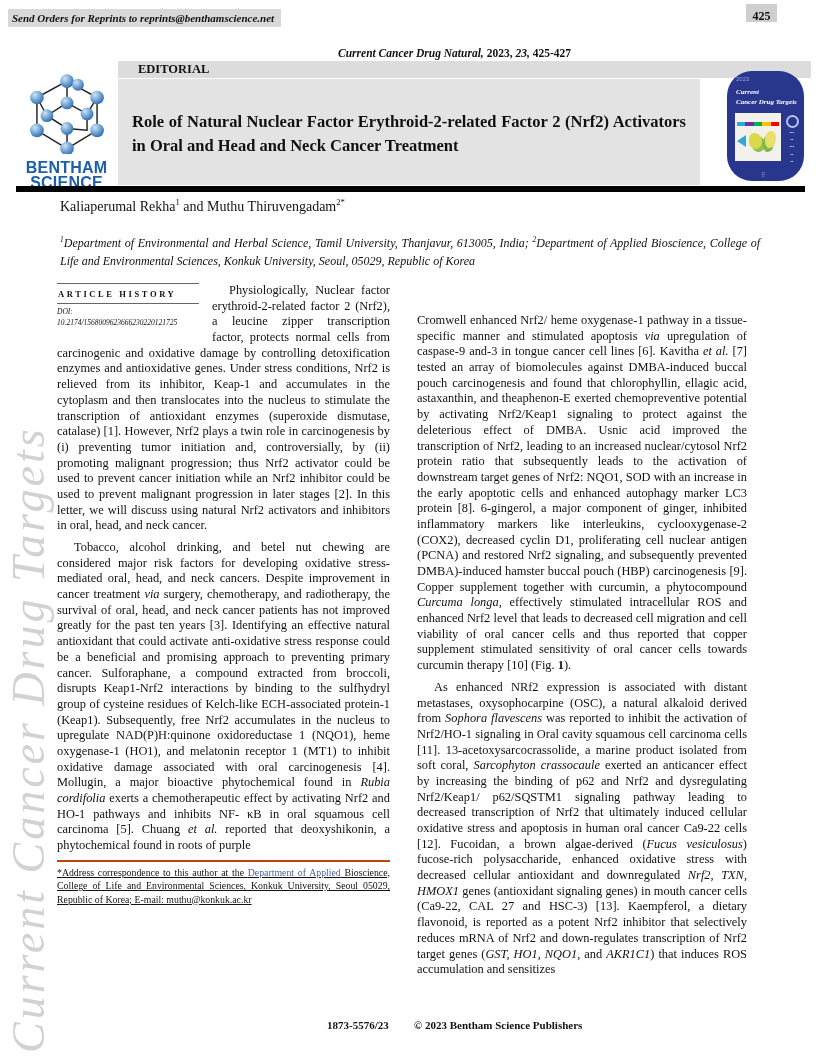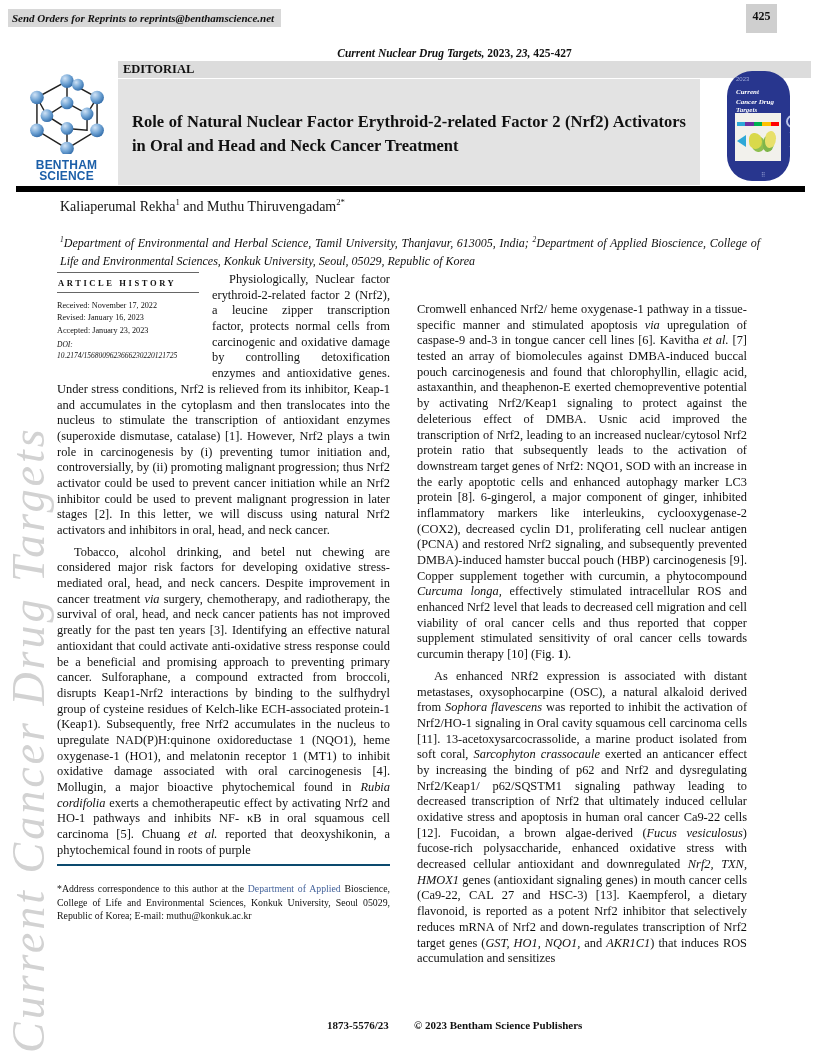--- a/index.html
+++ b/index.html
@@ -9,52 +9,52 @@
   }
   sup{font-size:62%;vertical-align:super;line-height:0;}
   .blue{color:#46649b;}
 
   
   .reprint-bar{
     position:absolute;left:8px;top:9px;background:#d8d8d8;
     font:bold italic 11px "Liberation Serif",serif;padding:3px 7px 3px 4px;
   }
   .pagenum{
-    position:absolute;left:746px;top:4px;width:31px;height:29px;background:#cfcfcf;
+    position:absolute;left:746px;top:4px;width:31px;height:18px;background:#cfcfcf;
     font:bold 12px "Liberation Serif",serif;text-align:center;line-height:25px;
   }
   .journal-line{
     position:absolute;left:57px;top:47px;width:703px;text-align:center;
     padding-left:92px;box-sizing:border-box;
     font:bold 11.5px "Liberation Serif",serif;
   }
   .editorial-strip{
     position:absolute;left:118px;top:61px;width:693px;height:17px;background:#dcdcdc;
   }
   .editorial-strip .lbl{
-    font:bold 12.5px "Liberation Serif",serif;padding-left:5px;line-height:17px;
+    font:bold 12.5px "Liberation Serif",serif;padding-left:20px;line-height:17px;
   }
   .title-box{
     position:absolute;left:118px;top:79px;width:582px;height:106px;background:#e3e3e3;
   }
   .title-box h1{
     margin:0;padding:31px 14px 0 14px;
     font:bold 16.5px/1.45 "Liberation Serif",serif;text-align:justify;
   }
 
   
   .bentham{position:absolute;left:15px;top:72px;width:103px;height:112px;text-align:center;}
   .bentham .wordmark{
-    font-family:"Liberation Sans",sans-serif;font-weight:bold;font-size:12px;
+    font-family:"Liberation Sans",sans-serif;font-weight:bold;font-size:16px;
     line-height:0.95;color:#1c5fa8;letter-spacing:0.2px;margin-top:2px;
   }
 
   
   .cover{
-    position:absolute;left:727px;top:71px;width:63px;height:110px;background:#28368e;
+    position:absolute;left:727px;top:71px;width:77px;height:110px;background:#28368e;
     overflow:hidden;
     border-radius:25px;
   }
   .cover .tiny-top{position:absolute;left:9px;top:5px;font:6px "Liberation Sans",sans-serif;color:#9aa6d6;}
   .cover .cov-t1{position:absolute;left:9px;top:17px;font:italic bold 7px "Liberation Serif",serif;color:#fff;}
   .cover .cov-t2{position:absolute;left:9px;top:27px;font:italic bold 7px "Liberation Serif",serif;color:#fff;}
   .cover .panel{position:absolute;left:8px;top:42px;width:46px;height:48px;background:#f2f1ec;}
   .cover .stripe{position:absolute;left:2px;top:9px;width:42px;height:4px;display:flex;}
   .cover .stripe i{flex:1;}
   .cover .arrow{
@@ -69,21 +69,21 @@
 
   .black-bar{position:absolute;left:16px;top:186px;width:789px;height:6px;background:#000;}
 
   .authors{position:absolute;left:60px;top:199px;font:14px "Liberation Serif",serif;}
   .affiliation{
     position:absolute;left:60px;top:234px;width:700px;
     font:italic 12px/1.5 "Liberation Serif",serif;text-align:justify;
   }
 
   
-  .columns{position:absolute;left:57px;top:272px;width:690px;display:flex;gap:27px;justify-content:flex-end;}
+  .columns{position:absolute;left:57px;top:283px;width:690px;display:flex;gap:27px;justify-content:flex-end;}
   .col-left{width:333px;}
   .col-right{width:330px;padding-top:30px;box-sizing:border-box;}
   .col p{
     font-size:12.4px;line-height:1.265;text-align:justify;text-indent:17px;
     margin:0 0 6px 0;
   }
   .col p.cont{text-indent:0;}
 
   
   .hist{
@@ -95,42 +95,42 @@
     margin:5px 0 4px 1px;
   }
   .hist .dates{font:8.2px/1.5 "Liberation Serif",serif;margin-top:7px;}
   .hist .doi{font:italic 7.5px/1.45 "Liberation Serif",serif;margin-top:3px;}
   .hist .crossmark{display:flex;align-items:center;gap:5px;margin-top:7px;}
   .hist .crossmark .cm-label{font:bold 12.5px "Liberation Sans",sans-serif;color:#3b3b3b;}
 
   .intro-head{font:bold 12.5px "Liberation Serif",serif;margin:28px 0 9px 0;}
 
   .footnote{
-    margin-top:14px;border-top:2px solid #0c4a6e;padding-top:16px;
-    font-size:9.8px !important;line-height:1.38 !important;text-indent:0 !important;
+    margin-top:14px;border-top:2px solid #c2410c;padding-top:4px;
+    font-size:9.8px !important;line-height:1.38 !important;text-indent:0 !important;text-decoration:underline;
   }
 
   .footer{position:absolute;left:57px;top:1019px;width:705px;font:bold 11px "Liberation Serif",serif;}
   .footer .issn{position:absolute;left:270px;}
   .footer .copy{position:absolute;left:357px;}
 
   
   .watermark{position:absolute;left:2px;top:393px;width:54px;height:665px;pointer-events:none;}
   .watermark span{
     display:inline-block;white-space:nowrap;
     font:italic 46px "Liberation Serif",serif;color:#d2d2d2;letter-spacing:3px;
     transform:translateY(660px) rotate(-90deg);transform-origin:0 0;
   }
 </style>
 </head>
 <body>
 
 <div class="reprint-bar">Send Orders for Reprints to reprints@benthamscience.net</div>
 <div class="pagenum">425</div>
-<div class="journal-line"><i>Current Nuclear Drug Targets,</i> 2023, <i>23,</i> 425-427</div>
+<div class="journal-line"><i>Current Cancer Drug Natural,</i> 2023, <i>23,</i> 425-427</div>
 
 <div class="editorial-strip">
   <div class="lbl">EDITORIAL</div>
 </div>
 <div class="title-box">
   <h1>Role of Natural Nuclear Factor Erythroid-2-related Factor 2 (Nrf2) Activators in Oral and Head and Neck Cancer Treatment</h1>
 </div>
 
 <div class="bentham">
   <svg width="92" height="82" viewBox="0 0 100 90">
@@ -188,25 +188,20 @@
 
 <div class="authors">Kaliaperumal Rekha<sup>1</sup> and Muthu Thiruvengadam<sup>2*</sup></div>
 <div class="affiliation"><sup>1</sup>Department of Environmental and Herbal Science, Tamil University, Thanjavur, 613005, India; <sup>2</sup>Department of Applied Bioscience, College of Life and Environmental Sciences, Konkuk University, Seoul, 05029, Republic of Korea</div>
 
 <div class="columns">
   <div class="col col-left">
     <div class="hist">
       <div class="rule"></div>
       <div class="head">ARTICLE HISTORY</div>
       <div class="rule"></div>
-      <div class="dates">
-        <div>Received: November 17, 2022</div>
-        <div>Revised: January 16, 2023</div>
-        <div>Accepted: January 23, 2023</div>
-      </div>
       <div class="doi">
         <div>DOI:</div>
         <div>10.2174/1568009623666230220121725</div>
       </div>
     </div>
     <p>Physiologically, Nuclear factor erythroid-2-related factor 2 (Nrf2), a leucine zipper transcription factor, protects normal cells from carcinogenic and oxidative damage by controlling detoxification enzymes and antioxidative genes. Under stress conditions, Nrf2 is relieved from its inhibitor, Keap-1 and accumulates in the cytoplasm and then translocates into the nucleus to stimulate the transcription of antioxidant enzymes (superoxide dismutase, catalase) [1]. However, Nrf2 plays a twin role in carcinogenesis by (i) preventing tumor initiation and, controversially, by (ii) promoting malignant progression; thus Nrf2 activator could be used to prevent cancer initiation while an Nrf2 inhibitor could be used to prevent malignant progression in later stages [2]. In this letter, we will discuss using natural Nrf2 activators and inhibitors in oral, head, and neck cancer.</p>
     <p>Tobacco, alcohol drinking, and betel nut chewing are considered major risk factors for developing oxidative stress-mediated oral, head, and neck cancers. Despite improvement in cancer treatment <i>via</i> surgery, chemotherapy, and radiotherapy, the survival of oral, head, and neck cancer patients has not improved greatly for the past ten years [3]. Identifying an effective natural antioxidant that could activate anti-oxidative stress response could be a beneficial and promising approach to preventing primary cancer. Sulforaphane, a compound extracted from broccoli, disrupts Keap1-Nrf2 interactions by binding to the sulfhydryl group of cysteine residues of Kelch-like ECH-associated protein-1 (Keap1). Subsequently, free Nrf2 accumulates in the nucleus to upregulate NAD(P)H:quinone oxidoreductase 1 (NQO1), heme oxygenase-1 (HO1), and melatonin receptor 1 (MT1) to inhibit oxidative damage associated with oral carcinogenesis [4]. Mollugin, a major bioactive phytochemical found in <i>Rubia cordifolia</i> exerts a chemotherapeutic effect by activating Nrf2 and HO-1 pathways and inhibits NF- κB in oral squamous cell carcinoma [5]. Chuang <i>et al.</i> reported that deoxyshikonin, a phytochemical found in roots of purple</p>
     <p class="footnote">*Address correspondence to this author at the <span class="blue">Department of Applied</span> Bioscience, College of Life and Environmental Sciences, Konkuk University, Seoul 05029, Republic of Korea; E-mail: muthu@konkuk.ac.kr</p>
   </div>
   <div class="col col-right">

